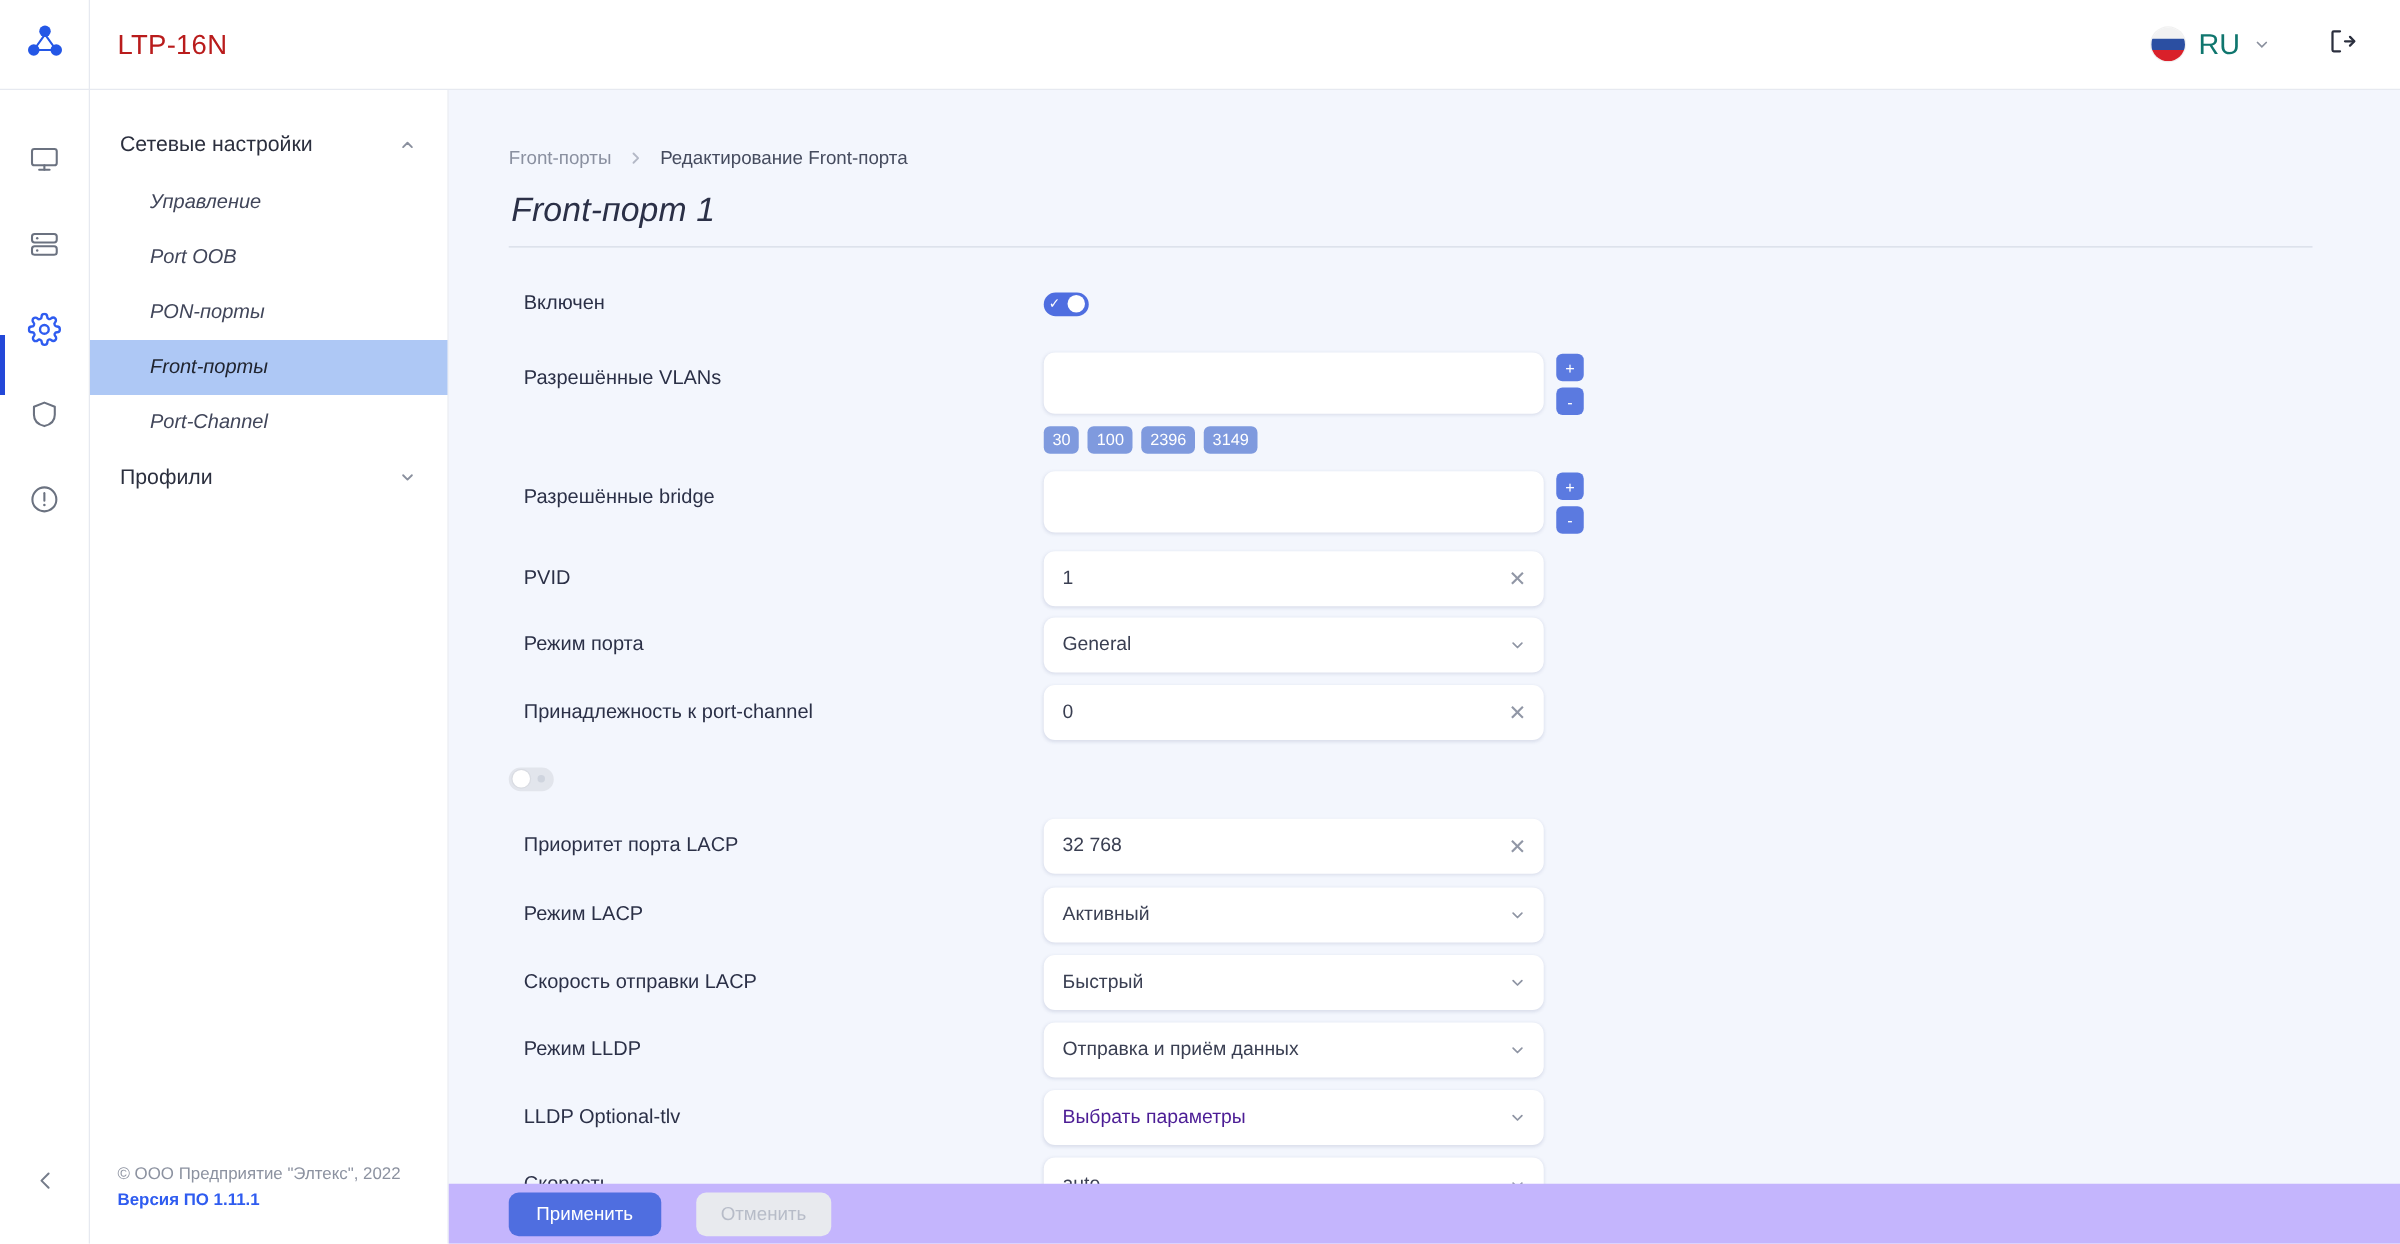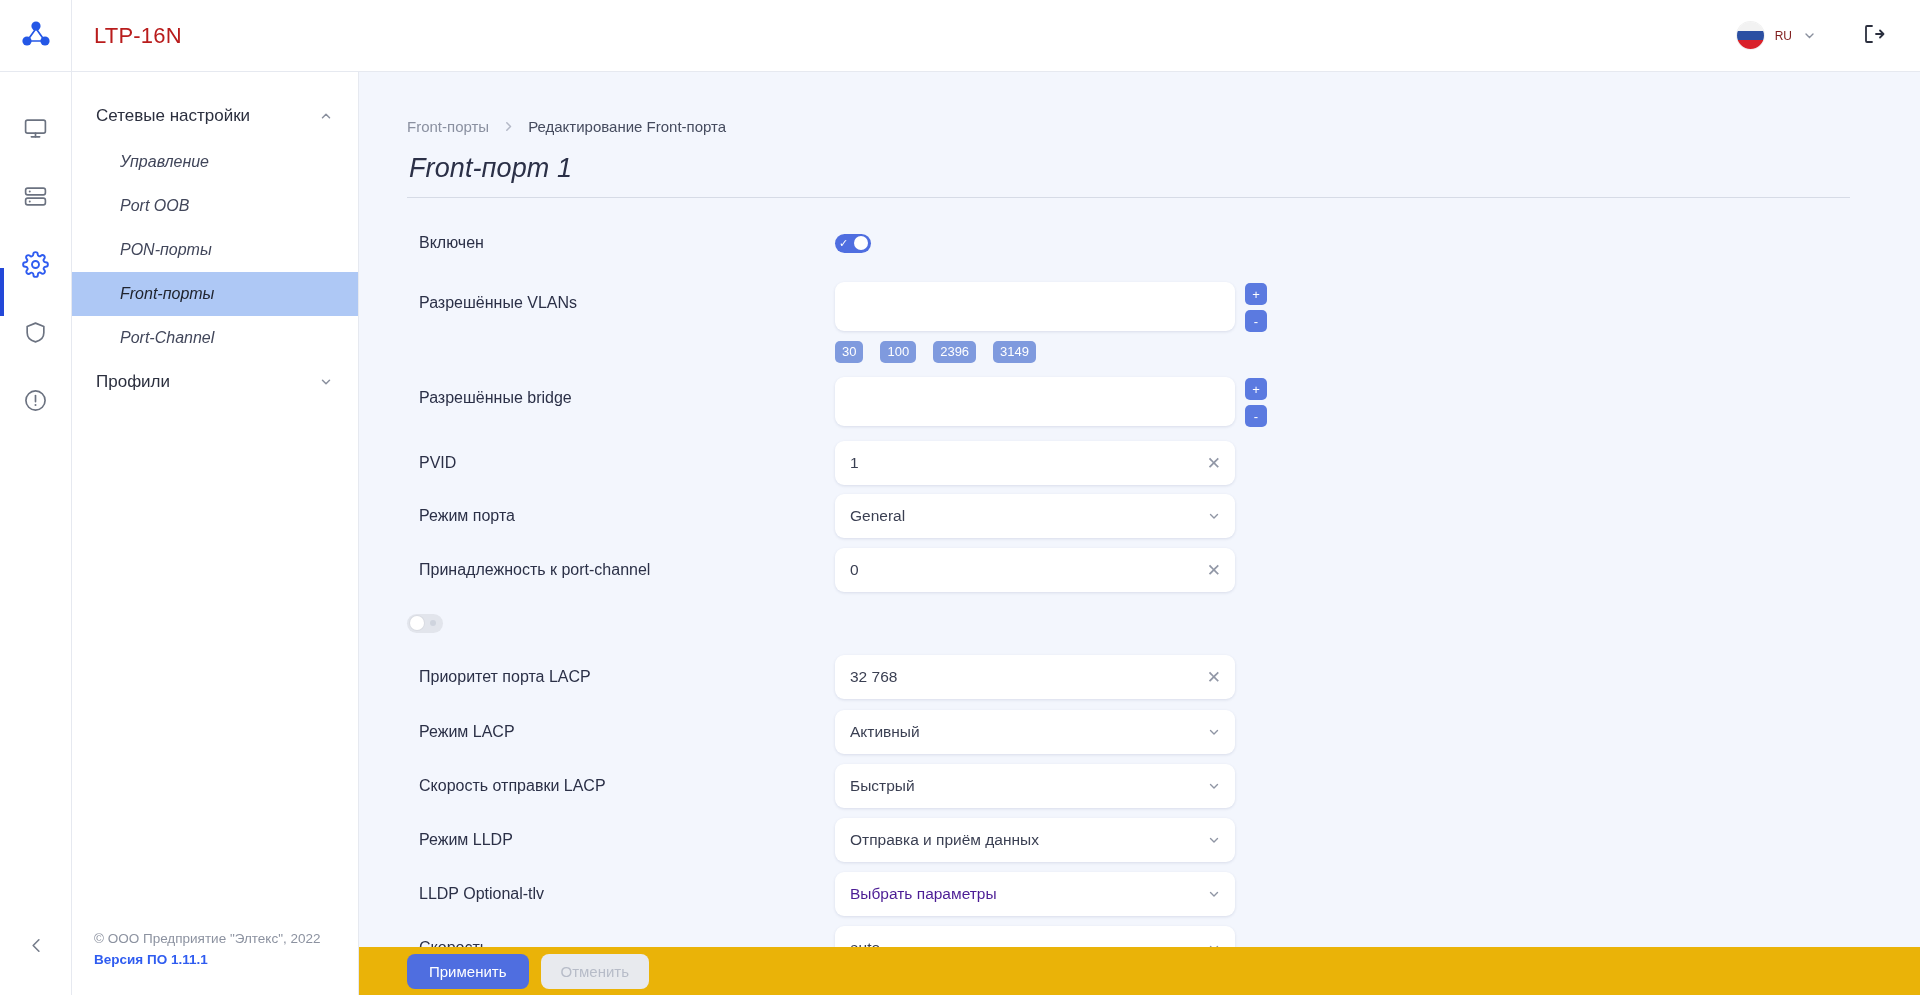--- a/index.html
+++ b/index.html
@@ -24,21 +24,21 @@
     margin-left: 22px; font-size: 22px; color: #b91c1c; letter-spacing: .2px;
   }
   .topbar-right { margin-left: auto; display: flex; align-items: center; gap: 46px; padding-right: 34px; }
   .lang { display: flex; align-items: center; gap: 11px; cursor: pointer; }
   .flag {
     width: 27px; height: 27px; border-radius: 50%; overflow: hidden;
     display: flex; flex-direction: column; box-shadow: 0 0 0 1px rgba(0,0,0,.06);
   }
   .flag i { display: block; flex: 1; }
   .flag .f1 { background: #f2f2f2; } .flag .f2 { background: #2b4fa2; } .flag .f3 { background: #d9202a; }
-  .lang-label { font-size: 12px; color: #7f1d1d; }
+  .lang-label { font-size: 23px; color: #0f766e; }
   .chev { color: #8a909e; display: inline-flex; }
   .logout { cursor: pointer; display: inline-flex; color: #2b2f3e; }
 
   
   .body { flex: 1; display: flex; min-height: 0; }
 
   .railbar {
     width: 72px; flex: 0 0 72px; background: #fff; border-right: 1px solid #e6e9f0;
     display: flex; flex-direction: column; align-items: center; padding-top: 24px; position: relative;
   }
@@ -107,21 +107,21 @@
   .field .clear { color: #9197a6; font-size: 17px; cursor: pointer; line-height: 1; }
   .field .dd { color: #8f95a4; display: inline-flex; cursor: pointer; }
 
   .pm { display: flex; flex-direction: column; gap: 5px; margin-left: 10px; padding-top: 1px; }
   .pm b {
     width: 22px; height: 22px; border-radius: 5px; background: #5b7ae0; color: #fff;
     font-size: 13px; font-weight: normal; display: flex; align-items: center; justify-content: center;
     cursor: pointer;
   }
 
-  .chips { display: flex; gap: 17px; padding: 9px 0 0 0; }
+  .chips { display: flex; gap: 7px; padding: 9px 0 0 0; }
   .chip {
     background: #7f9ade; color: #fff; border-radius: 5px; font-size: 13px;
     padding: 3px 7px 4px; cursor: pointer;
   }
 
   .toggle {
     width: 36px; height: 19px; border-radius: 12px; background: #4f6ee0;
     display: flex; align-items: center; padding: 0 3px; cursor: pointer; position: relative;
   }
   .toggle .knob {
@@ -129,22 +129,22 @@
     position: absolute; right: 3px;
   }
   .toggle .chk { color: #fff; font-size: 11px; line-height: 1; margin-left: 1px; }
   .toggle.off { background: #e2e5ec; }
   .toggle.off .knob { left: 3px; right: auto; background: #fff; box-shadow: 0 0 0 1px rgba(0,0,0,.04); }
   .toggle.off .chk { visibility: hidden; }
   .toggle.off .mini { position: absolute; right: 7px; width: 6px; height: 6px; border-radius: 50%; background: #cfd4de; }
 
   
   .actionbar {
-    position: absolute; left: 359px; right: 0; bottom: 0; height: 48px; background: #eab308;
-    display: flex; align-items: center; padding-left: 48px; gap: 12px;
+    position: absolute; left: 359px; right: 0; bottom: 0; height: 48px; background: #c4b5fd;
+    display: flex; align-items: center; padding-left: 48px; gap: 28px;
   }
   .btn-primary {
     background: #4f6ee0; color: #fff; border: none; border-radius: 8px;
     padding: 9px 22px; font-size: 15px; font-family: inherit; cursor: pointer;
   }
   .btn-ghost {
     background: #e8eaee; color: #b7bcc8; border: none; border-radius: 8px;
     padding: 9px 20px; font-size: 15px; font-family: inherit; cursor: pointer;
   }
 </style>

